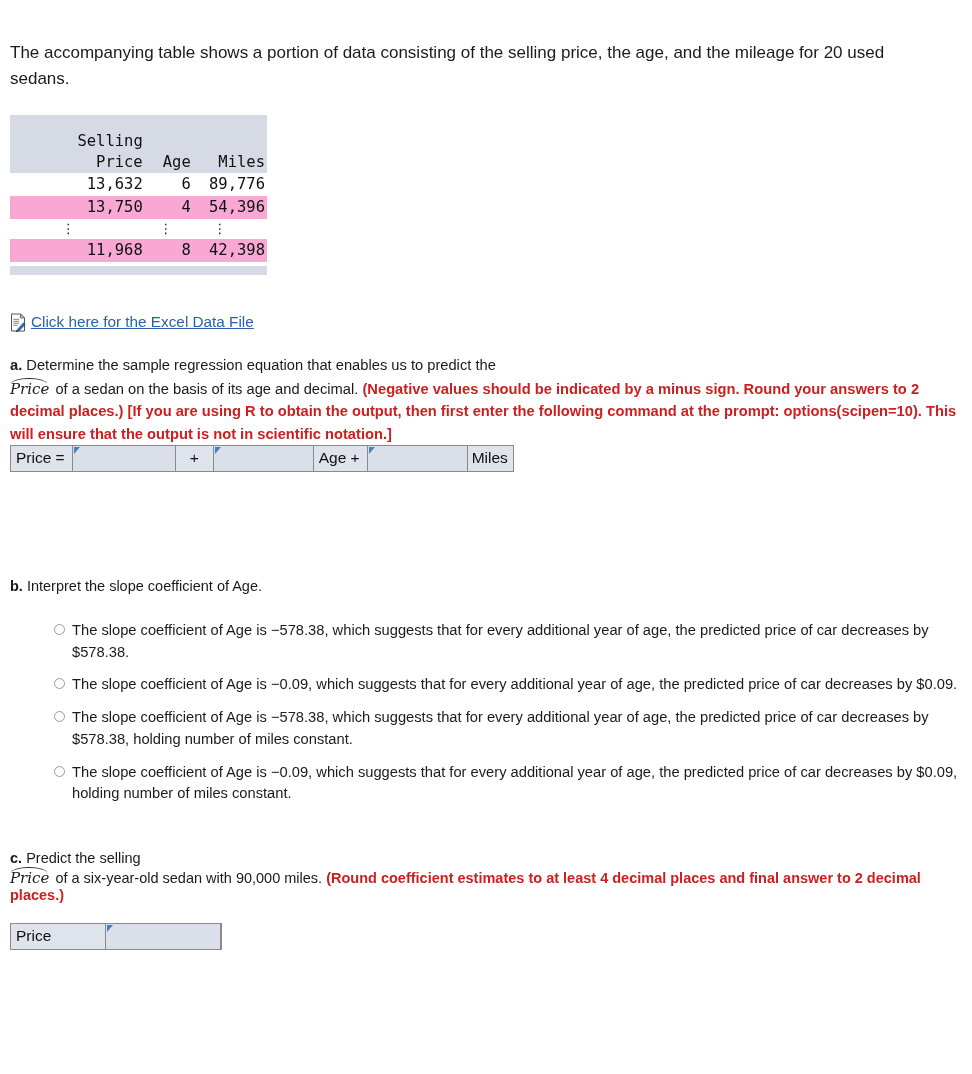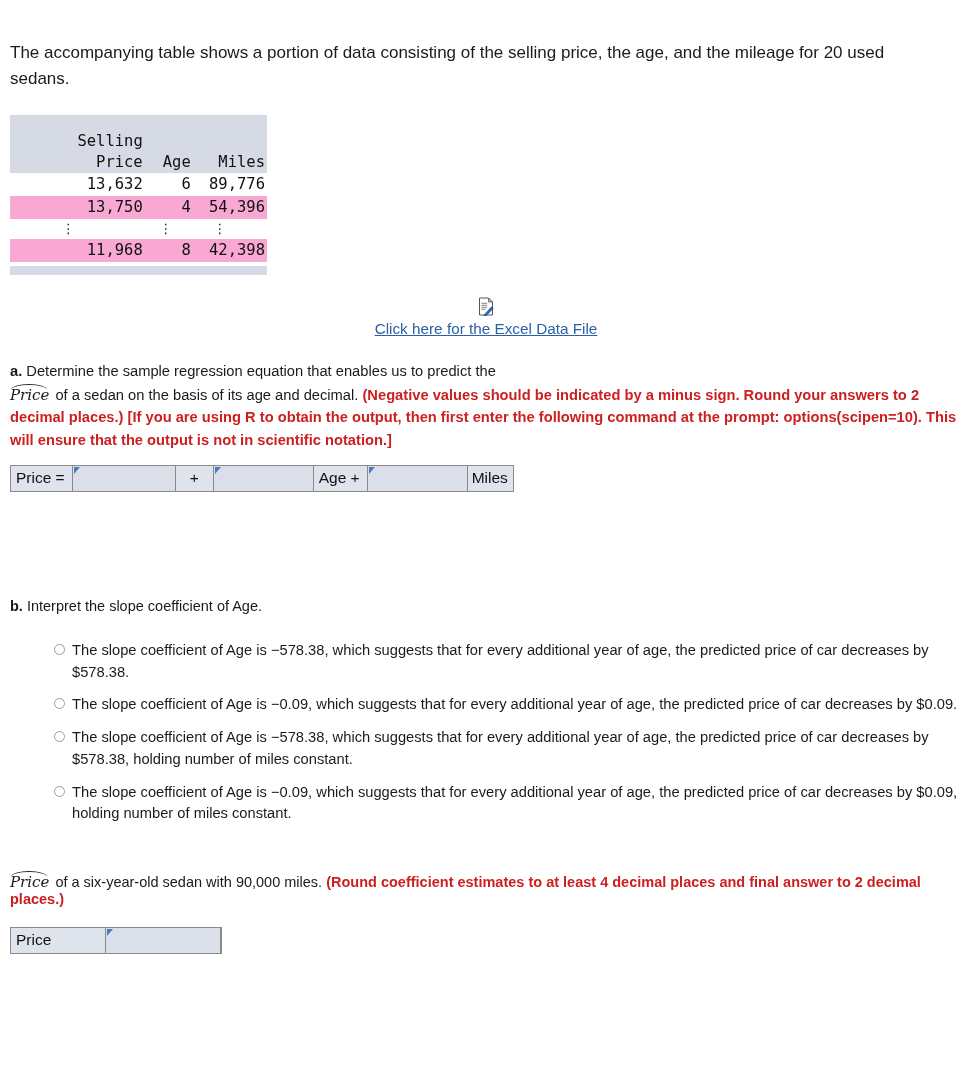--- a/index.html
+++ b/index.html
@@ -74,25 +74,24 @@
   .vdots.a { padding-right: 12px !important; }
   .table-footer-bar {
     height: 9px;
     background: #d5dae4;
     width: 257px;
     margin-top: 4px;
   }
 
   
   .excel-line {
-    margin-top: 22px;
+    margin-top: 38px;
     display: flex;
     align-items: center;
     gap: 4px;
-    flex-direction: column;
   }
   .excel-icon {
     width: 17px;
     height: 19px;
     display: inline-block;
     flex: 0 0 auto;
   }
   .excel-link {
     color: #2b5fa8;
     text-decoration: underline;
@@ -120,21 +119,21 @@
     right: 2px;
     top: -1px;
     height: 6px;
     border-top: 1.3px solid #222;
     border-radius: 60% 60% 0 0 / 100% 100% 0 0;
   }
   .line2 { margin-top: 2px; }
 
   
   .answer-bar {
-    margin-top: 14px;
+    margin-top: 0;
     display: inline-flex;
     align-items: stretch;
     border: 1.5px solid #8a8a8a;
     background: #eab308;
     height: 27px;
     box-sizing: border-box;
   }
   .ab-label {
     display: flex;
     align-items: center;
@@ -349,20 +348,24 @@
     <div class="option-row">
       <span class="radio"></span>
       <span class="option-text">The slope coefficient of Age is −0.09, which suggests that for every additional year of age, the predicted price of car decreases by $0.09, holding number of miles constant.</span>
     </div>
   </div>
 
   <div class="spacer-b"></div>
 
   
   <div>
+    <div>
+      <span class="qlabel">c.</span>
+      <span>Predict the selling</span>
+    </div>
     <div class="line2">
       <span class="pricehat"><span class="hat"></span><span>Price</span></span>
       <span>of a six-year-old sedan with 90,000 miles.</span>
       <span class="red">(Round coefficient estimates to at least 4 decimal places and final answer to 2 decimal places.)</span>
     </div>
   </div>
 
   
   <div class="answer-bar-c">
     <span class="abc-label">Price</span>

